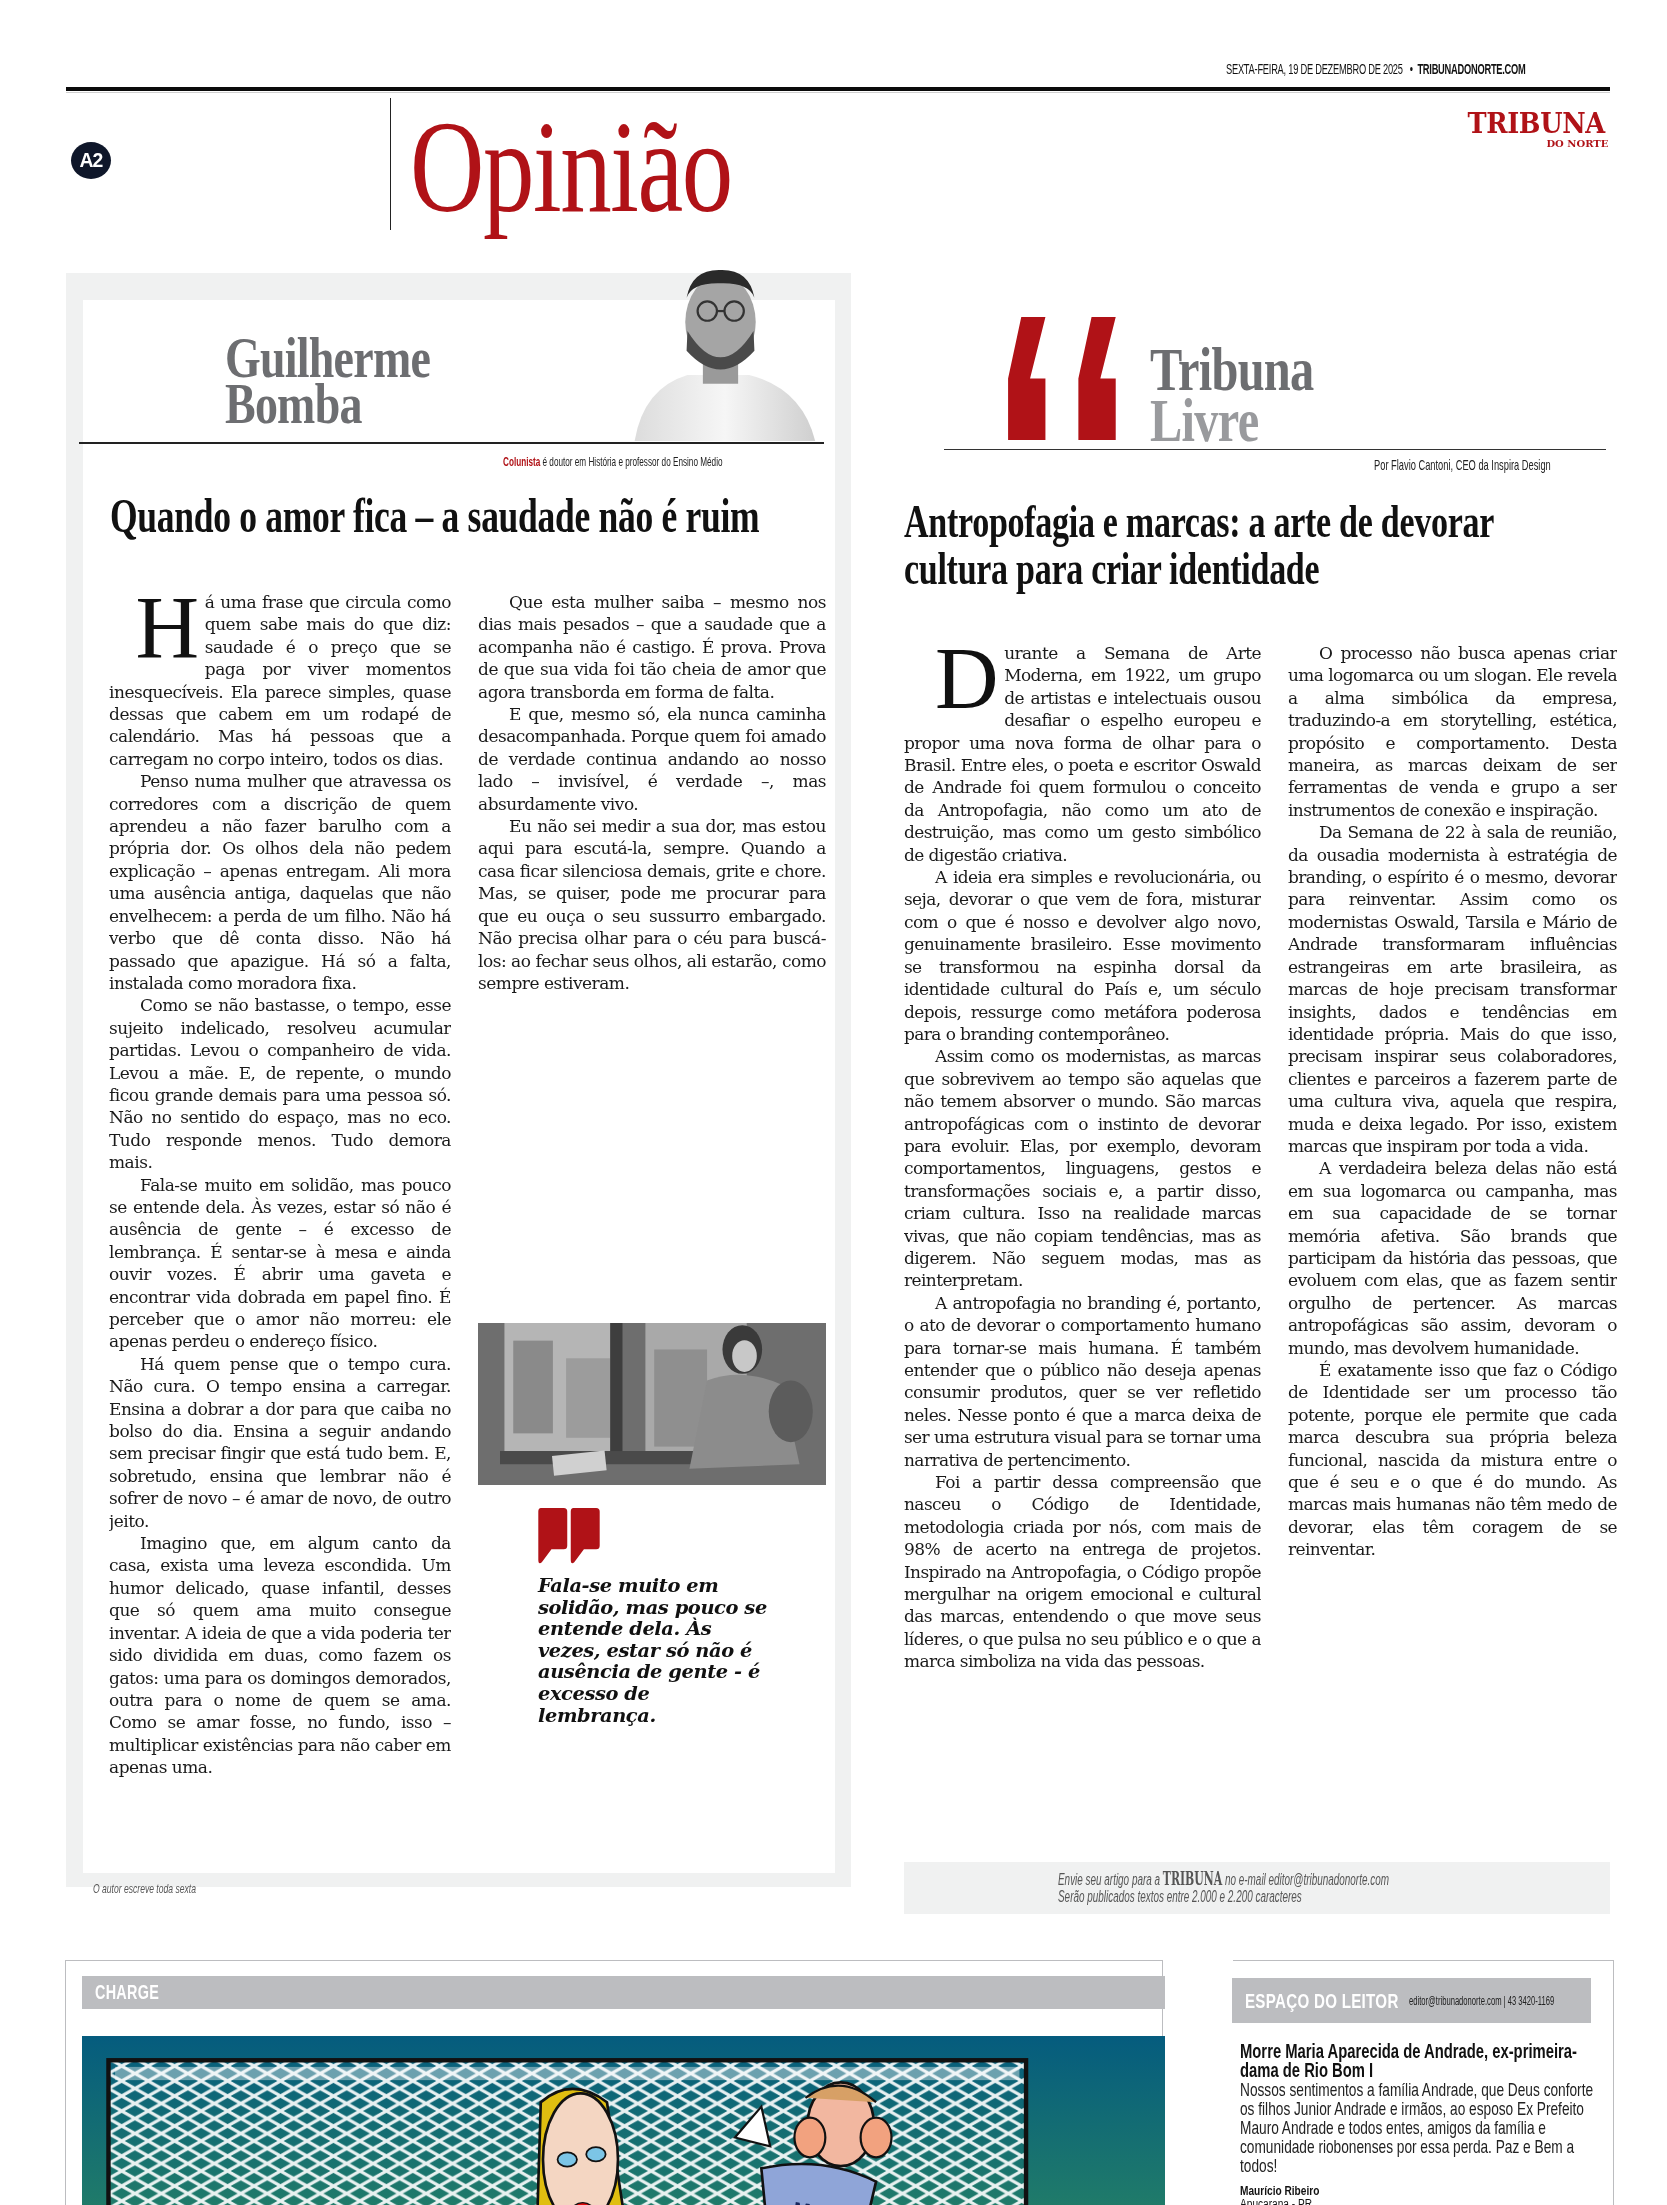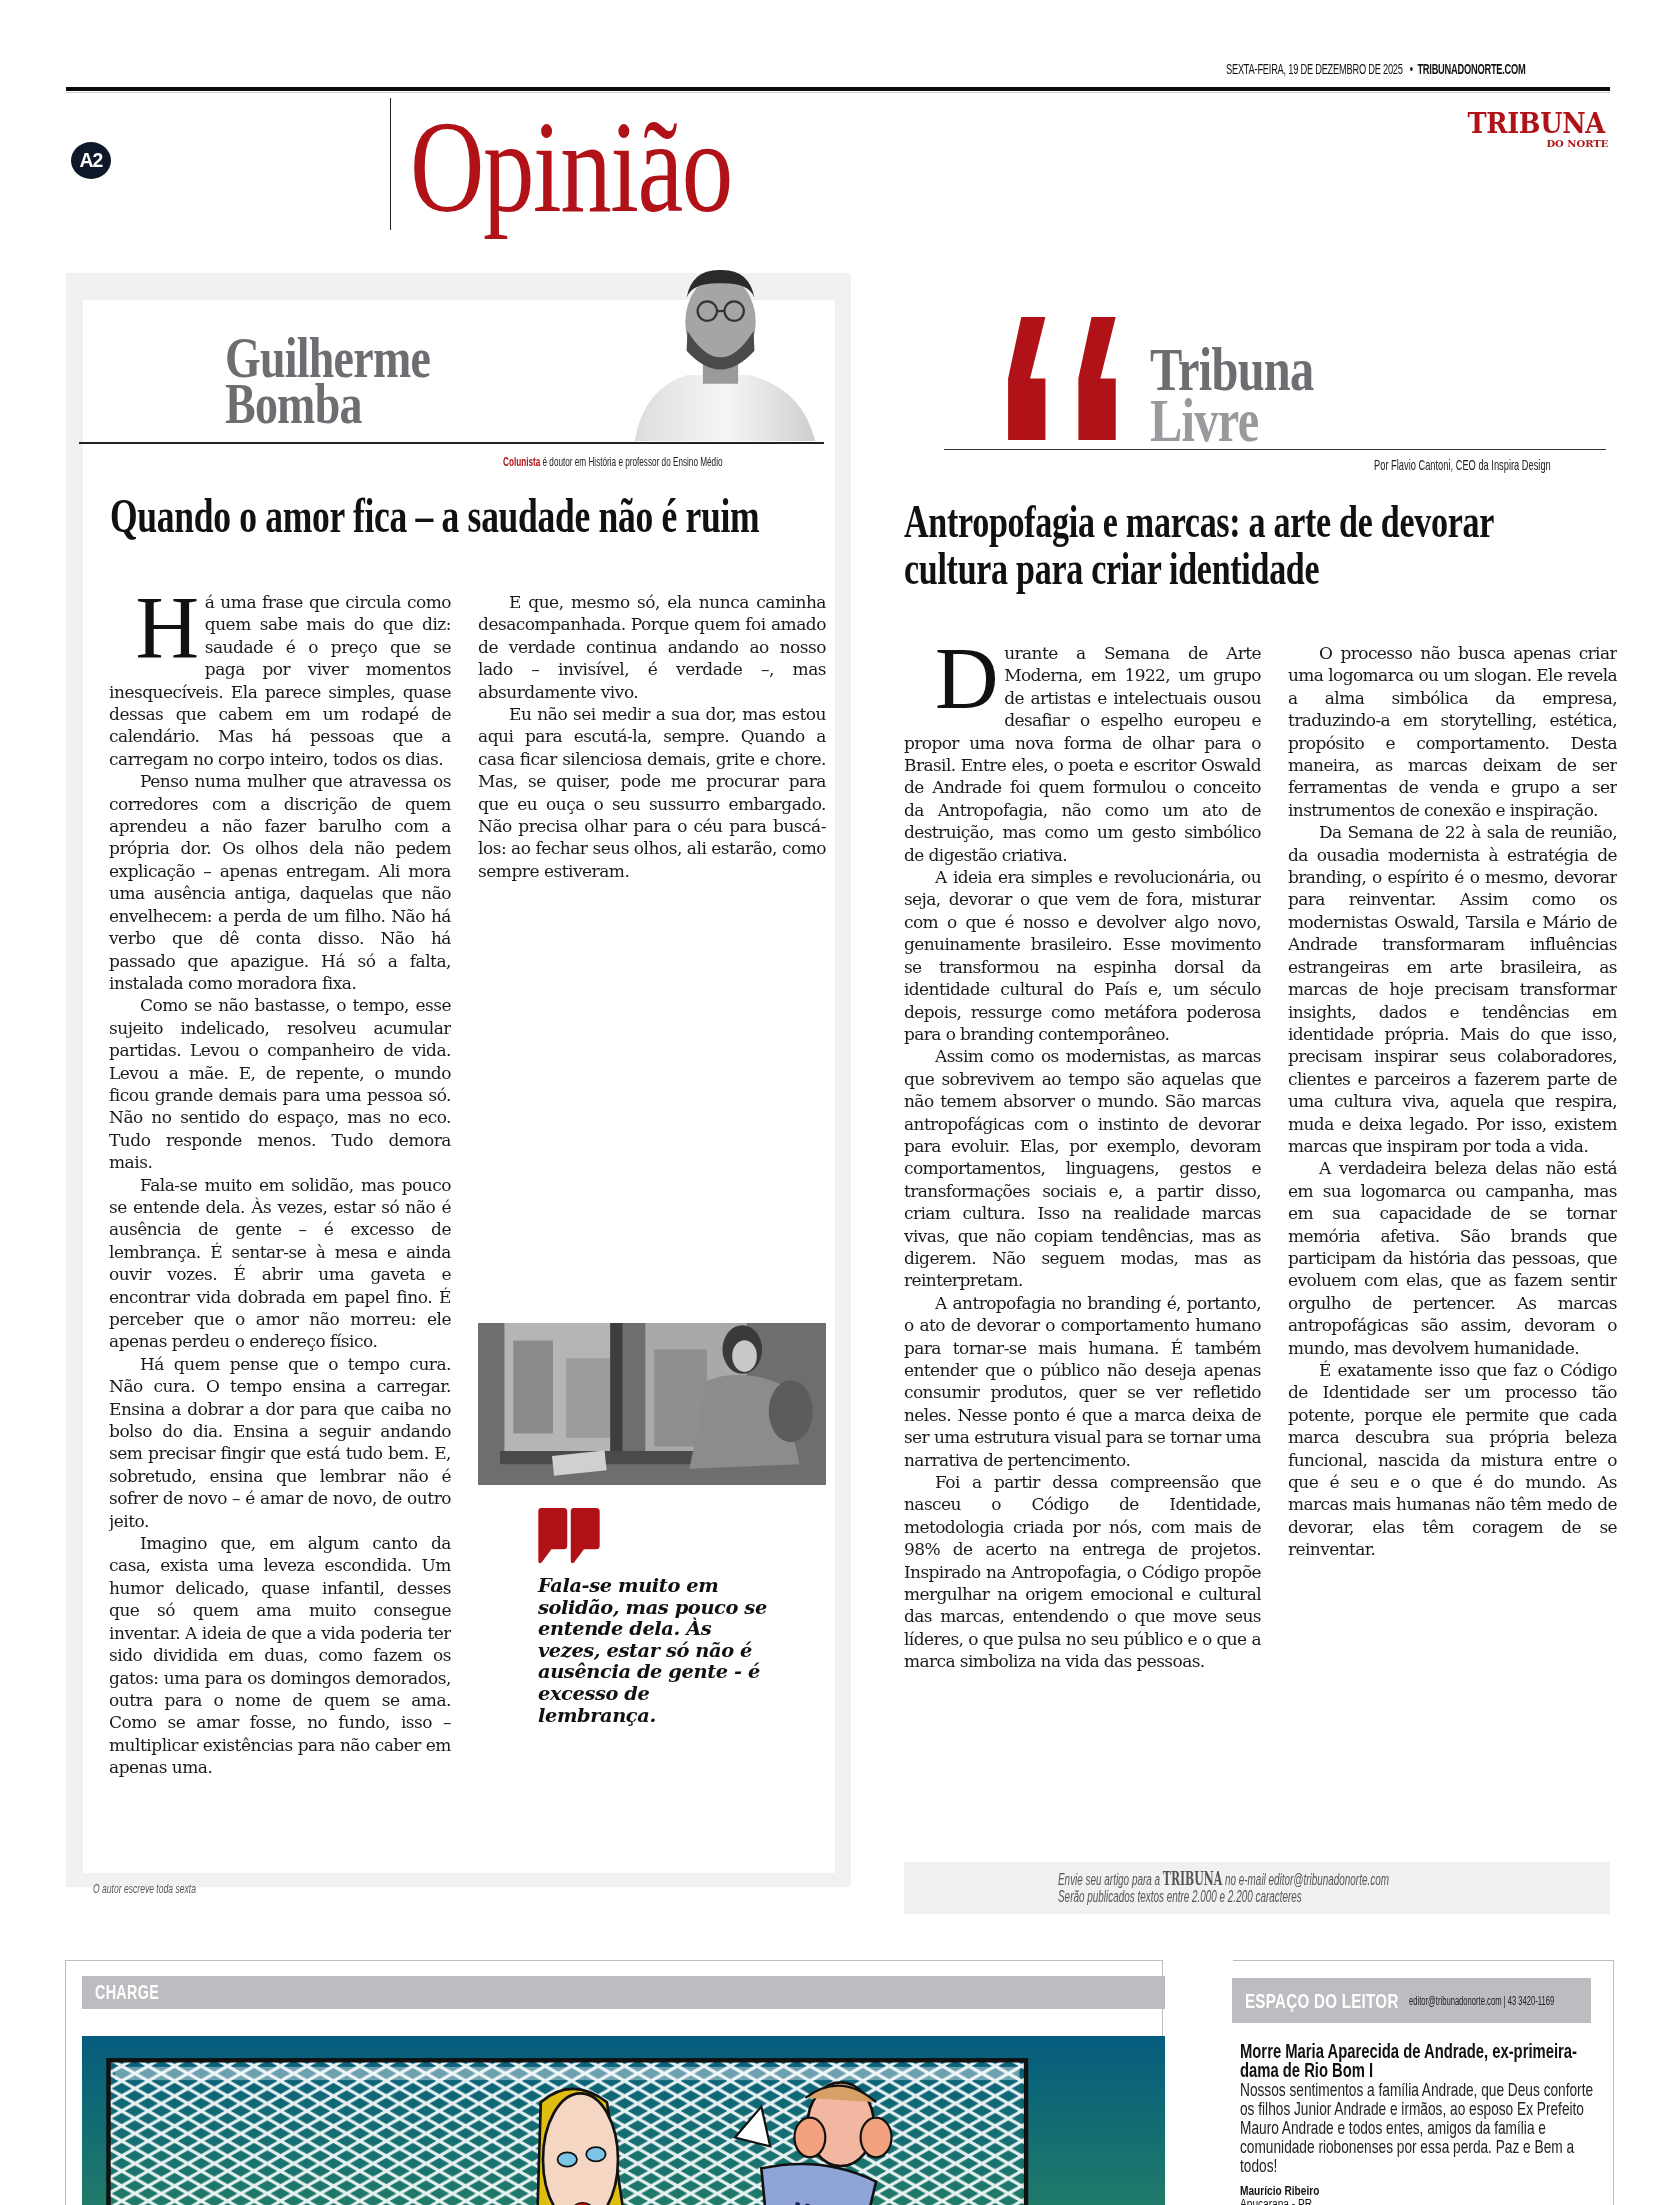--- a/index.html
+++ b/index.html
@@ -125,20 +125,21 @@
 
 <div class="abs body-col col1">
   <p class="first"><span class="dropcap">H</span><span>á uma frase que circula como quem sabe mais do que diz: saudade é o preço que se paga por viver momentos inesquecíveis. Ela parece simples, quase dessas que cabem em um rodapé de calendário. Mas há pessoas que a carregam no corpo inteiro, todos os dias.</span></p>
   <p>Penso numa mulher que atravessa os corredores com a discrição de quem aprendeu a não fazer barulho com a própria dor. Os olhos dela não pedem explicação – apenas entregam. Ali mora uma ausência antiga, daquelas que não envelhecem: a perda de um filho. Não há verbo que dê conta disso. Não há passado que apazigue. Há só a falta, instalada como moradora fixa.</p>
   <p>Como se não bastasse, o tempo, esse sujeito indelicado, resolveu acumular partidas. Levou o companheiro de vida. Levou a mãe. E, de repente, o mundo ficou grande demais para uma pessoa só. Não no sentido do espaço, mas no eco. Tudo responde menos. Tudo demora mais.</p>
   <p>Fala-se muito em solidão, mas pouco se entende dela. Às vezes, estar só não é ausência de gente – é excesso de lembrança. É sentar-se à mesa e ainda ouvir vozes. É abrir uma gaveta e encontrar vida dobrada em papel fino. É perceber que o amor não morreu: ele apenas perdeu o endereço físico.</p>
   <p>Há quem pense que o tempo cura. Não cura. O tempo ensina a carregar. Ensina a dobrar a dor para que caiba no bolso do dia. Ensina a seguir andando sem precisar fingir que está tudo bem. E, sobretudo, ensina que lembrar não é sofrer de novo – é amar de novo, de outro jeito.</p>
   <p>Imagino que, em algum canto da casa, exista uma leveza escondida. Um humor delicado, quase infantil, desses que só quem ama muito consegue inventar. A ideia de que a vida poderia ter sido dividida em duas, como fazem os gatos: uma para os domingos demorados, outra para o nome de quem se ama. Como se amar fosse, no fundo, isso – multiplicar existências para não caber em apenas uma.</p>
 </div>
 <div class="abs body-col col2">
+  <p>Que esta mulher saiba – mesmo nos dias mais pesados – que a saudade que a acompanha não é castigo. É prova. Prova de que sua vida foi tão cheia de amor que agora transborda em forma de falta.</p>
   <p>E que, mesmo só, ela nunca caminha desacompanhada. Porque quem foi amado de verdade continua andando ao nosso lado – invisível, é verdade –, mas absurdamente vivo.</p>
   <p>Eu não sei medir a sua dor, mas estou aqui para escutá-la, sempre. Quando a casa ficar silenciosa demais, grite e chore. Mas, se quiser, pode me procurar para que eu ouça o seu sussurro embargado. Não precisa olhar para o céu para buscá-los: ao fechar seus olhos, ali estarão, como sempre estiveram.</p>
 </div>
 
 <svg class="abs illus" viewBox="0 0 790 367" preserveAspectRatio="none">
   <rect width="790" height="367" fill="#6e6e6e"></rect>
   <rect x="60" y="0" width="250" height="300" fill="#b5b5b5"></rect>
   <rect x="380" y="0" width="230" height="300" fill="#a9a9a9"></rect>
   <rect x="80" y="40" width="90" height="210" fill="#8a8a8a"></rect>
   <rect x="200" y="80" width="100" height="180" fill="#9c9c9c"></rect>

